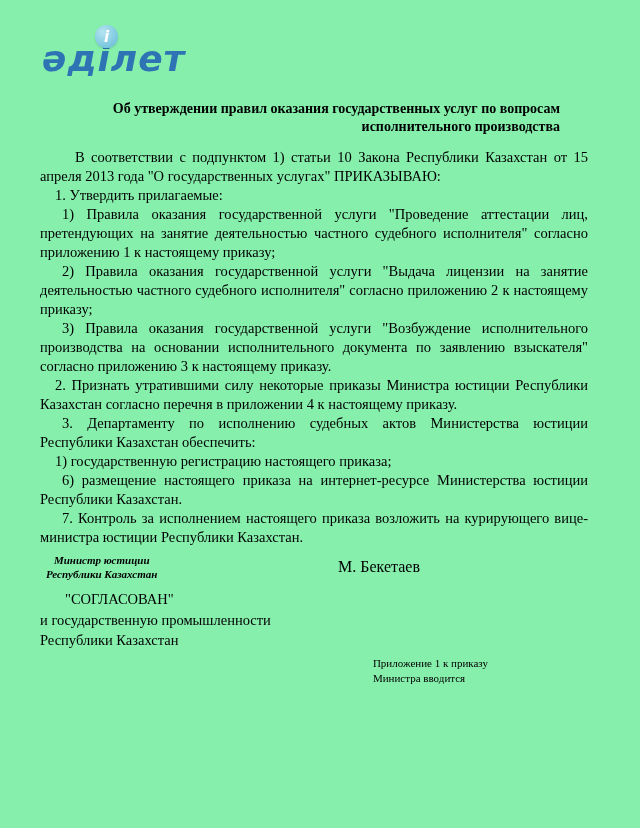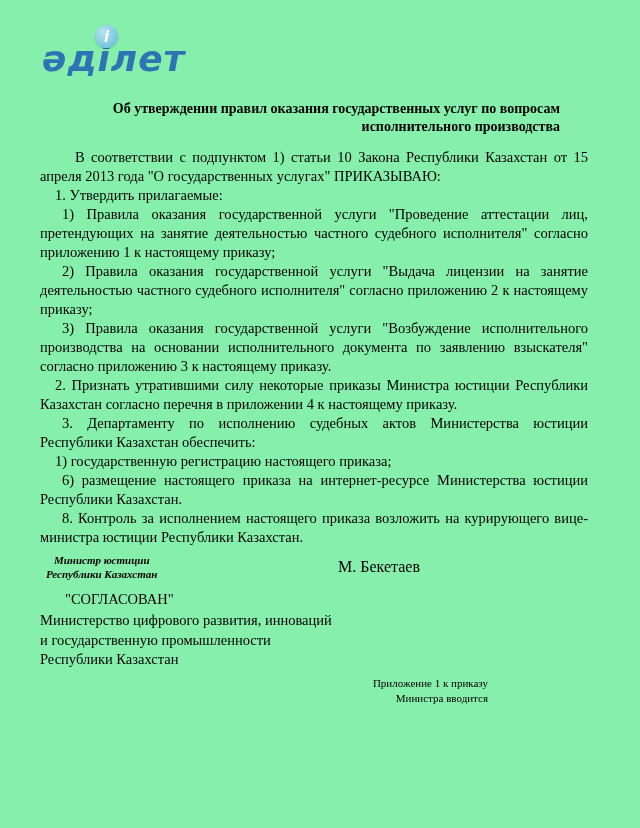--- a/index.html
+++ b/index.html
@@ -105,21 +105,21 @@
     font-size: 14.5px;
     line-height: 19.5px;
   }
 
   
   .appendix {
     width: fit-content;
     margin-left: auto;
     margin-right: 100px;
     margin-top: 6px;
-    text-align: right;
+    text-align: left;
     font-size: 11px;
     line-height: 15px;
   }
 </style>
 </head>
 <body>
 
 <div class="page">
 
   <div class="logo">
@@ -132,35 +132,34 @@
   <div class="doc-body">
       <p class="para" style="text-indent: 35px;">В соответствии с подпунктом 1) статьи 10 Закона Республики Казахстан от 15 апреля 2013 года "О государственных услугах" ПРИКАЗЫВАЮ:</p>
       <p class="para" style="text-indent: 15px;">1. Утвердить прилагаемые:</p>
       <p class="para" style="text-indent: 22px;">1) Правила оказания государственной услуги "Проведение аттестации лиц, претендующих на занятие деятельностью частного судебного исполнителя" согласно приложению 1 к настоящему приказу;</p>
       <p class="para" style="text-indent: 22px;">2) Правила оказания государственной услуги "Выдача лицензии на занятие деятельностью частного судебного исполнителя" согласно приложению 2 к настоящему приказу;</p>
       <p class="para" style="text-indent: 22px;">3) Правила оказания государственной услуги "Возбуждение исполнительного производства на основании исполнительного документа по заявлению взыскателя" согласно приложению 3 к настоящему приказу.</p>
       <p class="para" style="text-indent: 15px;">2. Признать утратившими силу некоторые приказы Министра юстиции Республики Казахстан согласно перечня в приложении 4 к настоящему приказу.</p>
       <p class="para" style="text-indent: 22px;">3. Департаменту по исполнению судебных актов Министерства юстиции Республики Казахстан обеспечить:</p>
       <p class="para" style="text-indent: 15px;">1) государственную регистрацию настоящего приказа;</p>
       <p class="para" style="text-indent: 22px;">6) размещение настоящего приказа на интернет-ресурсе Министерства юстиции Республики Казахстан.</p>
-      <p class="para" style="text-indent: 22px;">8. Контроль за исполнением настоящего приказа возложить на курирующего вице-министра юстиции Республики Казахстан.</p>
+      <p class="para" style="text-indent: 22px;">7. Контроль за исполнением настоящего приказа возложить на курирующего вице-министра юстиции Республики Казахстан.</p>
     </div>
 
   <div class="signature">
     <div class="sig-left">
       <div>Министр юстиции</div>
       <div>Республики Казахстан</div>
     </div>
     <div class="sig-right">М. Бекетаев</div>
   </div>
 
   <div class="agreed-label">"СОГЛАСОВАН"</div>
 
   <div class="agreed-lines">
-    <div>Министерство цифрового развития, инноваций</div>
     <div>и государственную промышленности</div>
     <div>Республики Казахстан</div>
   </div>
 
   <div class="appendix">
     <div>Приложение 1 к приказу</div>
     <div>Министра вводится</div>
   </div>
 
 </div>

